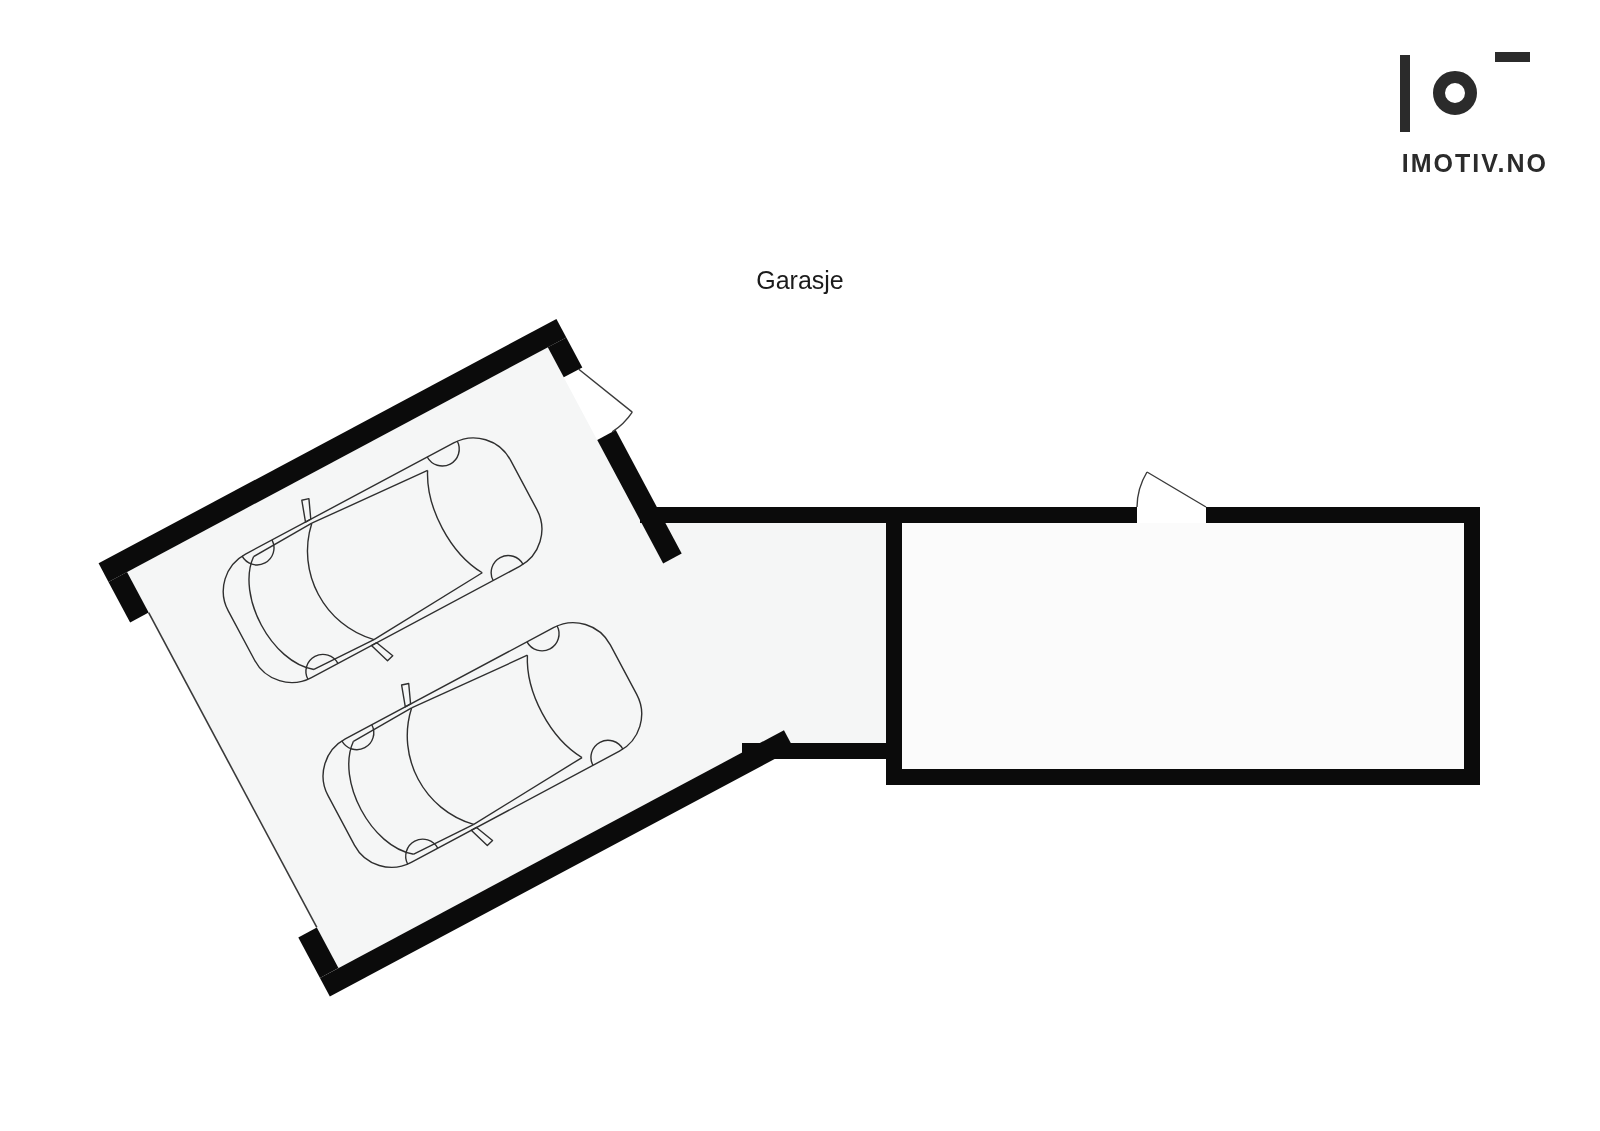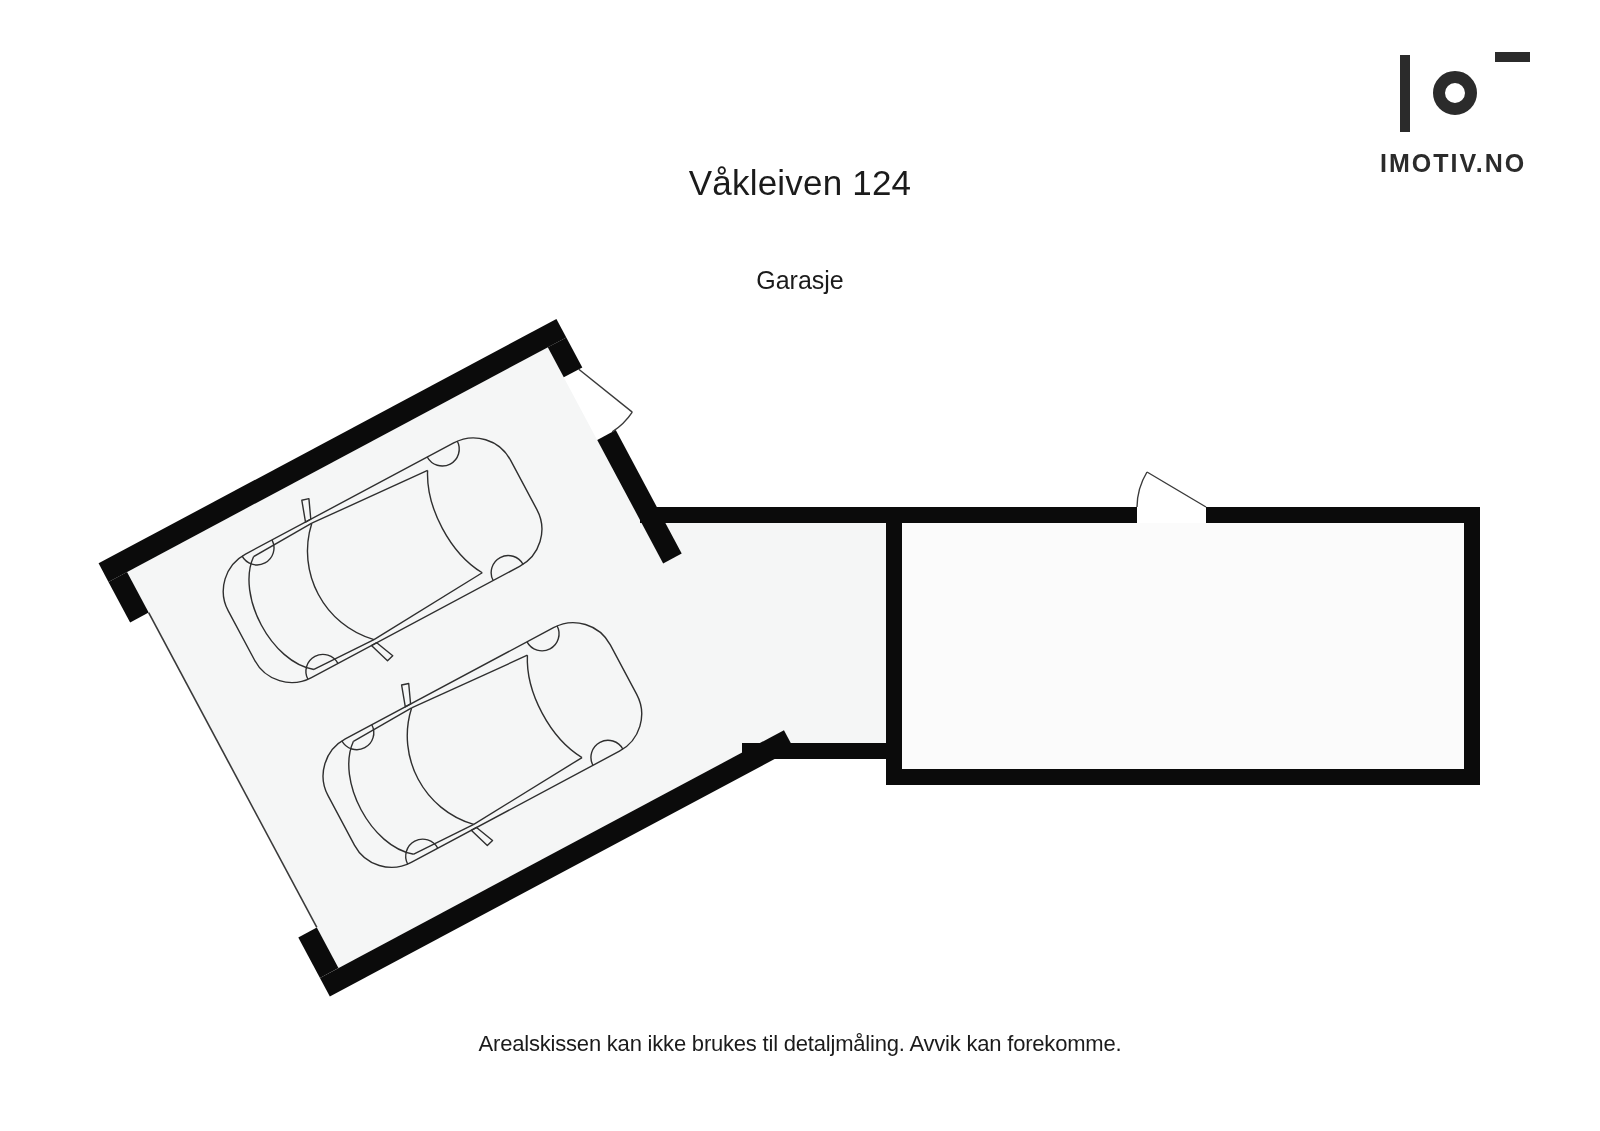--- a/index.html
+++ b/index.html
@@ -21,37 +21,36 @@
   }
   .disclaimer{
     position:absolute; left:0; top:1031px; width:1600px; text-align:center;
     font-size:22px; color:var(--text); letter-spacing:-0.2px;
   }
   .logo{position:absolute; left:1380px; top:48px; width:170px;}
   .logo svg{display:block;}
   .logo-mark-bar, .logo-mark-dash{fill:var(--logo);}
   .logo-mark-ring{fill:none; stroke:var(--logo); stroke-width:12px;}
   .logo-text{
-    margin-top:6px; font-size:25px; font-weight:600;
+    margin-top:6px; text-align:right; font-size:25px; font-weight:600;
     letter-spacing:2px; color:var(--logo); padding-right:2px;
   }
   svg.plan{position:absolute; left:0; top:0;}
   .floor{fill:var(--floor); stroke:none;}
   .floor-room{fill:var(--floor-room); stroke:none;}
   .wall{fill:var(--wall); stroke:none;}
   .thinline{stroke:var(--line); stroke-width:1.6px; fill:none;}
   .door{stroke:var(--line); stroke-width:1.4px; fill:none;}
   .car *{stroke:var(--car-stroke); stroke-width:1.4px; fill:none; stroke-linejoin:round;}
 </style>
 </head>
 <body>
 
 <div class="page">
 
-  <div class="title">Våkleiven 124</div>
   <div class="subtitle">Garasje</div>
 
   <div class="logo">
     <svg width="170" height="95" viewBox="0 0 170 95">
       <rect class="logo-mark-bar" x="20" y="7" width="10" height="77"></rect>
       <circle class="logo-mark-ring" cx="75" cy="45" r="16"></circle>
       <rect class="logo-mark-dash" x="115" y="4" width="35" height="10"></rect>
     </svg>
     <div class="logo-text">IMOTIV.NO</div>
   </div>
@@ -122,14 +121,13 @@
       <rect class="wall" x="1464" y="507" width="16" height="278"></rect>
       <rect class="wall" x="886" y="769" width="594" height="16"></rect>
     </g>
 
     <g>
       <path class="door" d="M 1206,507 L 1147,472"></path>
       <path class="door" d="M 1137,507 A 69,69 0 0 1 1147,472"></path>
     </g>
   </svg>
 
-  <div class="disclaimer">Arealskissen kan ikke brukes til detaljmåling. Avvik kan forekomme.</div>
 </div>
 
 </body></html>

